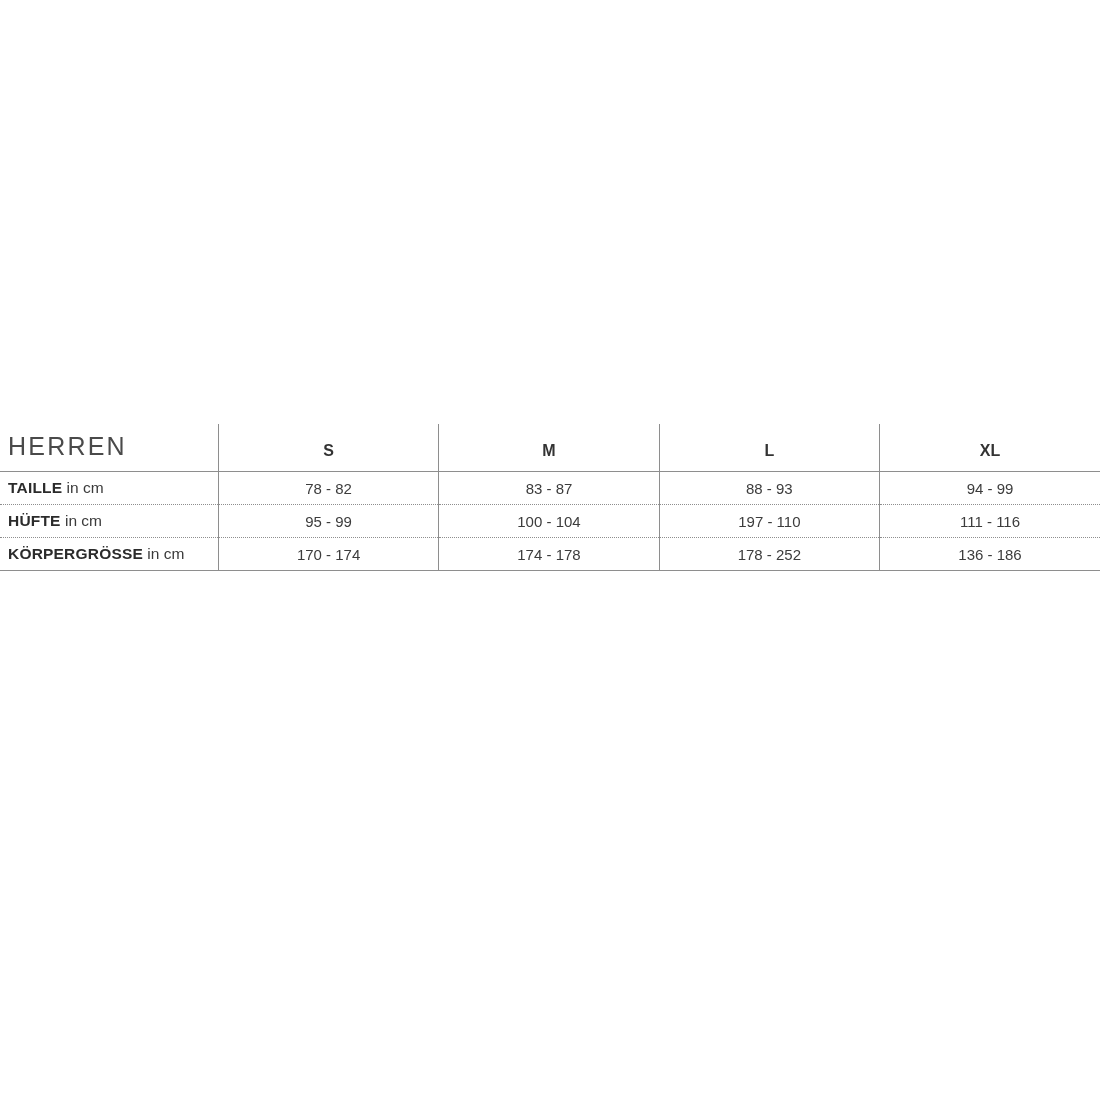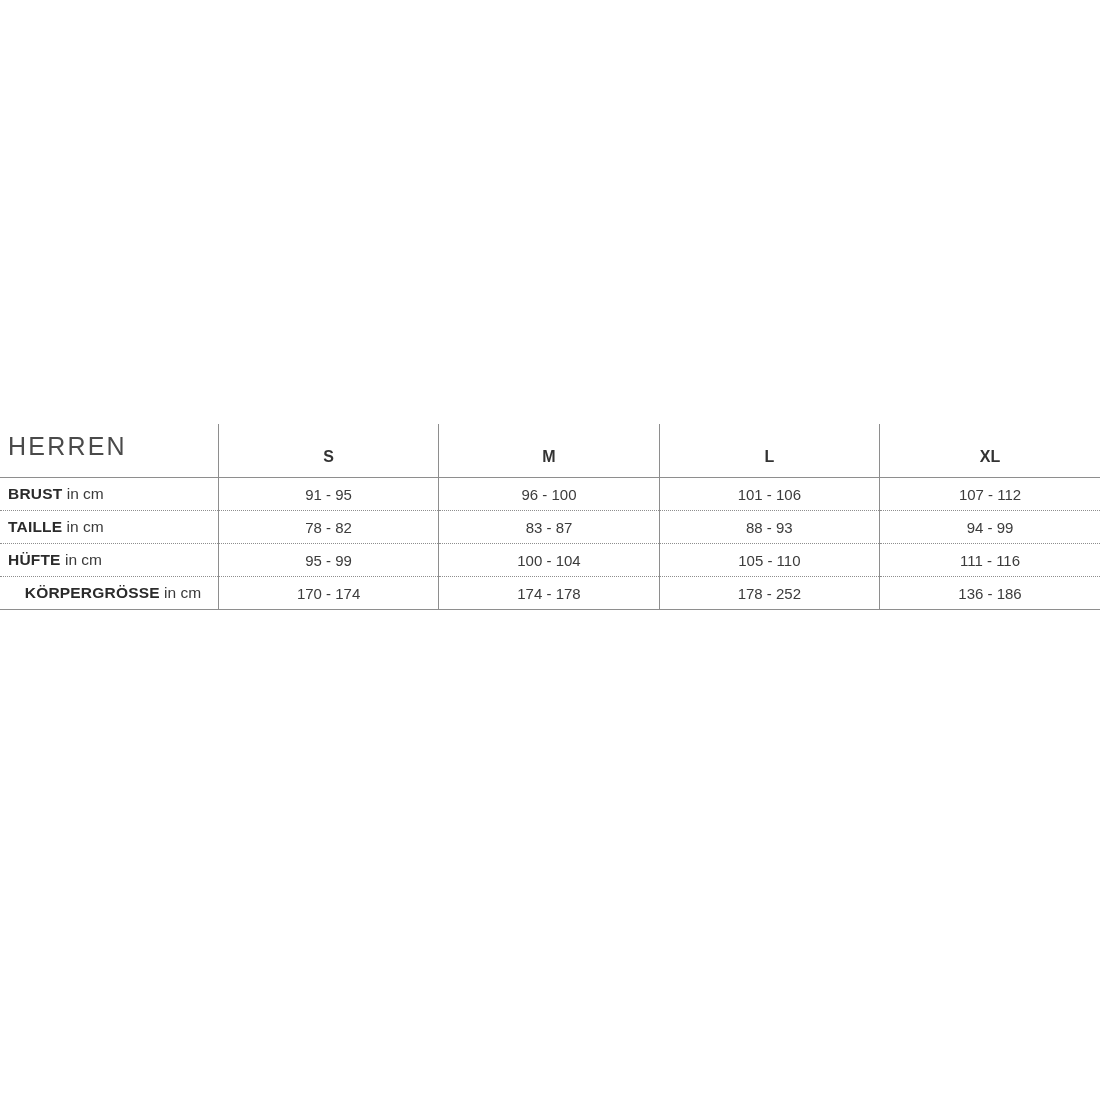--- a/index.html
+++ b/index.html
@@ -32,21 +32,21 @@
   table.size-table col.label-col { width: 218px; }
   table.size-table col.size-col  { width: 220px; }
 
   
   .hdr-title {
     font-size: 25px;
     font-weight: 400;
     letter-spacing: 2.2px;
     color: #4a4a4a;
     text-align: left;
-    padding: 8px 0 16px 8px;
+    padding: 8px 0 10px 8px;
     vertical-align: bottom;
     border-bottom: 1px solid #8e8e8e;
   }
   .hdr-size {
     font-size: 16px;
     font-weight: bold;
     color: #333333;
     text-align: center;
     vertical-align: bottom;
     padding: 8px 0 11px 0;
@@ -75,21 +75,20 @@
     font-size: 15px;
     color: #3c3c3c;
     text-align: center;
     padding: 7px 0;
     border-bottom: 1px dotted #8e8e8e;
     border-left: 1px solid #8e8e8e;
   }
   tr.last-row td.row-label,
   tr.last-row td.cell {
     border-bottom: 1px solid #8e8e8e;
-    text-align: center;
   }
   tr.last-row td.cell {
     border-left: 1px solid #8e8e8e;
     margin-top: 16px;
   }
 </style>
 </head>
 <body>
 
 <div class="chart-wrap">
@@ -105,38 +104,31 @@
       <tr>
         <th class="hdr-title">HERREN</th>
         <th class="hdr-size">S</th>
         <th class="hdr-size">M</th>
         <th class="hdr-size">L</th>
         <th class="hdr-size">XL</th>
       </tr>
     </thead>
     <tbody>
       <tr>
-        <td class="row-label"><span class="lbl-strong">BRUST</span><span class="lbl-unit"> in cm</span></td>
-        <td class="cell">91 - 95</td>
-        <td class="cell">96 - 100</td>
-        <td class="cell">101 - 106</td>
-        <td class="cell">107 - 112</td>
-      </tr>
-      <tr>
         <td class="row-label"><span class="lbl-strong">TAILLE</span><span class="lbl-unit"> in cm</span></td>
         <td class="cell">78 - 82</td>
         <td class="cell">83 - 87</td>
         <td class="cell">88 - 93</td>
         <td class="cell">94 - 99</td>
       </tr>
       <tr>
         <td class="row-label"><span class="lbl-strong">HÜFTE</span><span class="lbl-unit"> in cm</span></td>
         <td class="cell">95 - 99</td>
         <td class="cell">100 - 104</td>
-        <td class="cell">105 - 110</td>
+        <td class="cell">197 - 110</td>
         <td class="cell">111 - 116</td>
       </tr>
       <tr class="last-row">
         <td class="row-label"><span class="lbl-strong">KÖRPERGRÖSSE</span><span class="lbl-unit"> in cm</span></td>
         <td class="cell">170 - 174</td>
         <td class="cell">174 - 178</td>
         <td class="cell">178 - 252</td>
         <td class="cell">136 - 186</td>
       </tr>
     </tbody>

